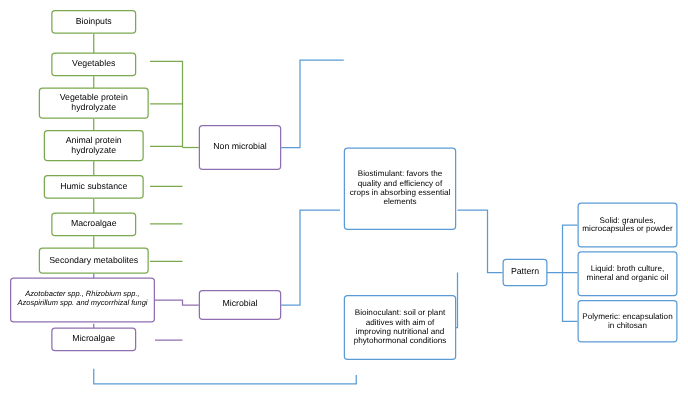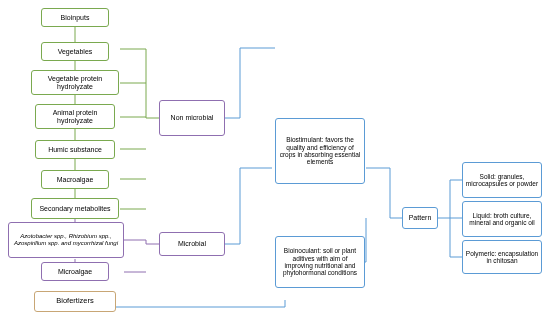--- a/index.html
+++ b/index.html
@@ -97,23 +97,20 @@
   </div>
 
   <div class="node" style="left:8px;top:222px;width:116px;height:36px;border:1px solid #8f6fb0;font-size:6px;font-style:italic;">
     <span>Azotobacter spp., Rhizobium spp., Azospirillum spp. and mycorrhizal fungi</span>
   </div>
 
   <div class="node" style="left:41px;top:262px;width:68px;height:19px;border:1px solid #8f6fb0;font-size:7px;">
     <span>Microalgae</span>
   </div>
 
-  <div class="node" style="left:34px;top:291px;width:82px;height:21px;border:1px solid #c8a675;font-size:7.5px;">
-    <span>Biofertizers</span>
-  </div>
 
   <div class="node" style="left:159px;top:100px;width:66px;height:36px;border:1px solid #8f6fb0;font-size:7px;">
     <span>Non microbial</span>
   </div>
 
   <div class="node" style="left:159px;top:232px;width:66px;height:24px;border:1px solid #8f6fb0;font-size:7px;">
     <span>Microbial</span>
   </div>
 
   <div class="node" style="left:275px;top:118px;width:90px;height:66px;border:1px solid #5b9bd5;font-size:6.5px;">

